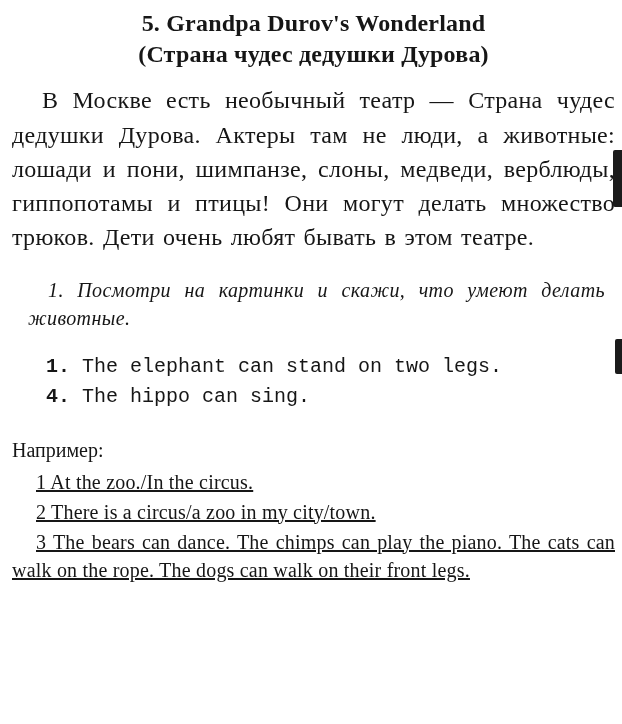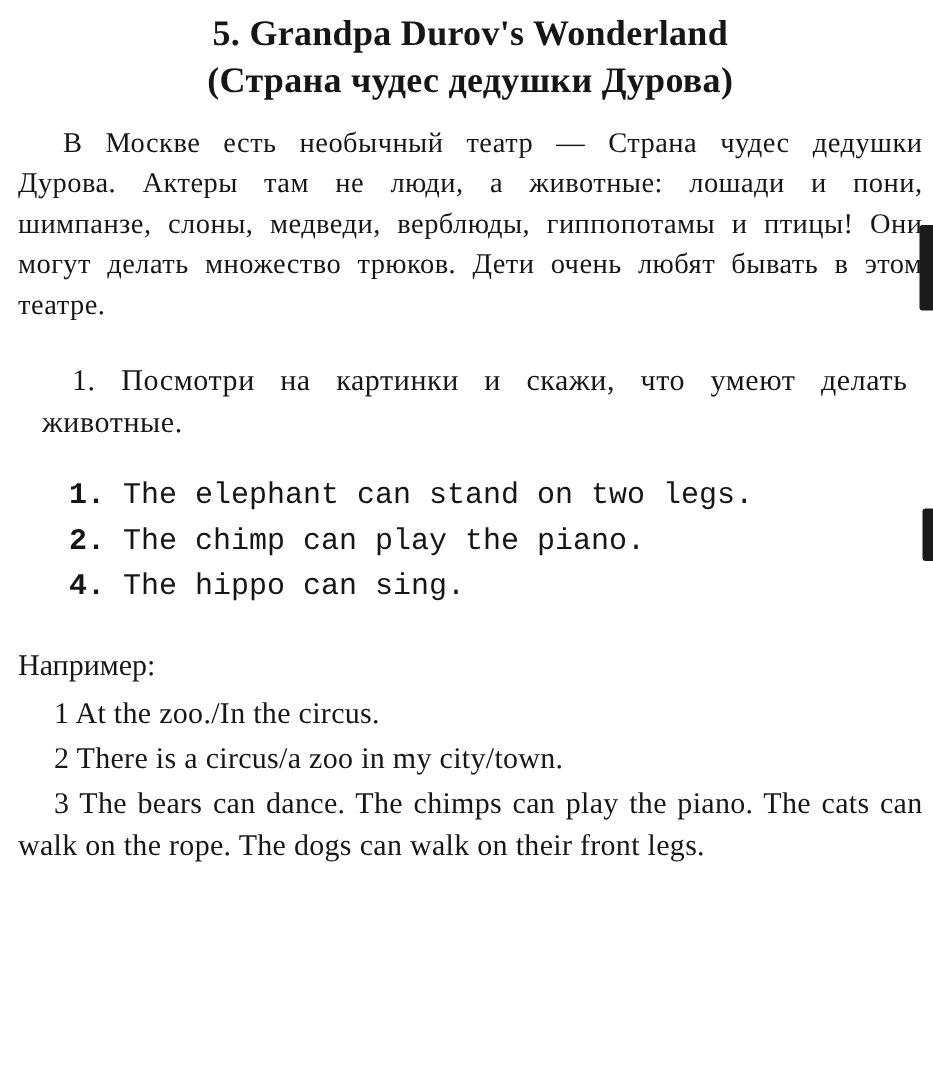--- a/index.html
+++ b/index.html
@@ -24,29 +24,30 @@
   .title {
     text-align: center;
     font-weight: bold;
     font-size: 24px;
     line-height: 1.28;
     letter-spacing: 0.2px;
     margin: 2px 0 14px 0;
   }
   .title .tline { display: block; }
   .intro {
-    font-size: 19px;
+    font-size: 24px;
     line-height: 1.42;
     text-align: justify;
     text-indent: 30px;
     letter-spacing: 0.3px;
     word-spacing: 2px;
     margin: 0 0 22px 0;
   }
   .task {
+    font-style: italic;
     font-size: 20px;
     line-height: 1.4;
     text-align: justify;
     letter-spacing: 0.4px;
     word-spacing: 4px;
     margin: 0 10px 20px 16px;
     text-indent: 20px;
   }
   .task.single {
     text-align: left;
@@ -65,20 +66,21 @@
     font-size: 20px;
     margin: 0 0 6px 0;
   }
   .example-line {
     font-size: 20px;
     line-height: 1.4;
     text-align: justify;
     text-indent: 24px;
     letter-spacing: 0.2px;
     margin: 0 0 2px 0;
+    text-decoration: underline;
   }
   .scan-mark {
     position: absolute;
     background: #1b1b1b;
   }
   .mark-1 { right: 0; top: 150px; width: 9px; height: 57px; border-radius: 2px 0 0 2px; }
   .mark-2 { right: 0; top: 339px; width: 7px; height: 35px; border-radius: 2px 0 0 2px; }
 </style>
 </head>
 <body>
@@ -89,21 +91,20 @@
     <span class="tline">5. Grandpa Durov's Wonderland</span>
     <span class="tline">(Страна чудес дедушки Дурова)</span>
   </h1>
 
   <p class="intro">В Москве есть необычный театр — Страна чудес дедушки Дурова. Актеры там не люди, а животные: лошади и пони, шимпанзе, слоны, медведи, верблюды, гиппопотамы и птицы! Они могут делать множество трюков. Дети очень любят бывать в этом театре.</p>
 
   <p class="task">1. Посмотри на картинки и скажи, что умеют делать животные.</p>
 
   <div class="answers">
     <span class="answer-line"><span class="num">1.</span><span> The elephant can stand on two legs.</span></span>
-    <span class="answer-line"><span class="num">2.</span><span> The chimp can play the piano.</span></span>
     <span class="answer-line"><span class="num">4.</span><span> The hippo can sing.</span></span>
   </div>
 
 
   <p class="example-label">Например:</p>
 
   <p class="example-line">1 At the zoo./In the circus.</p>
   <p class="example-line">2 There is a circus/a zoo in my city/town.</p>
   <p class="example-line">3 The bears can dance. The chimps can play the piano. The cats can walk on the rope. The dogs can walk on their front legs.</p>
 

